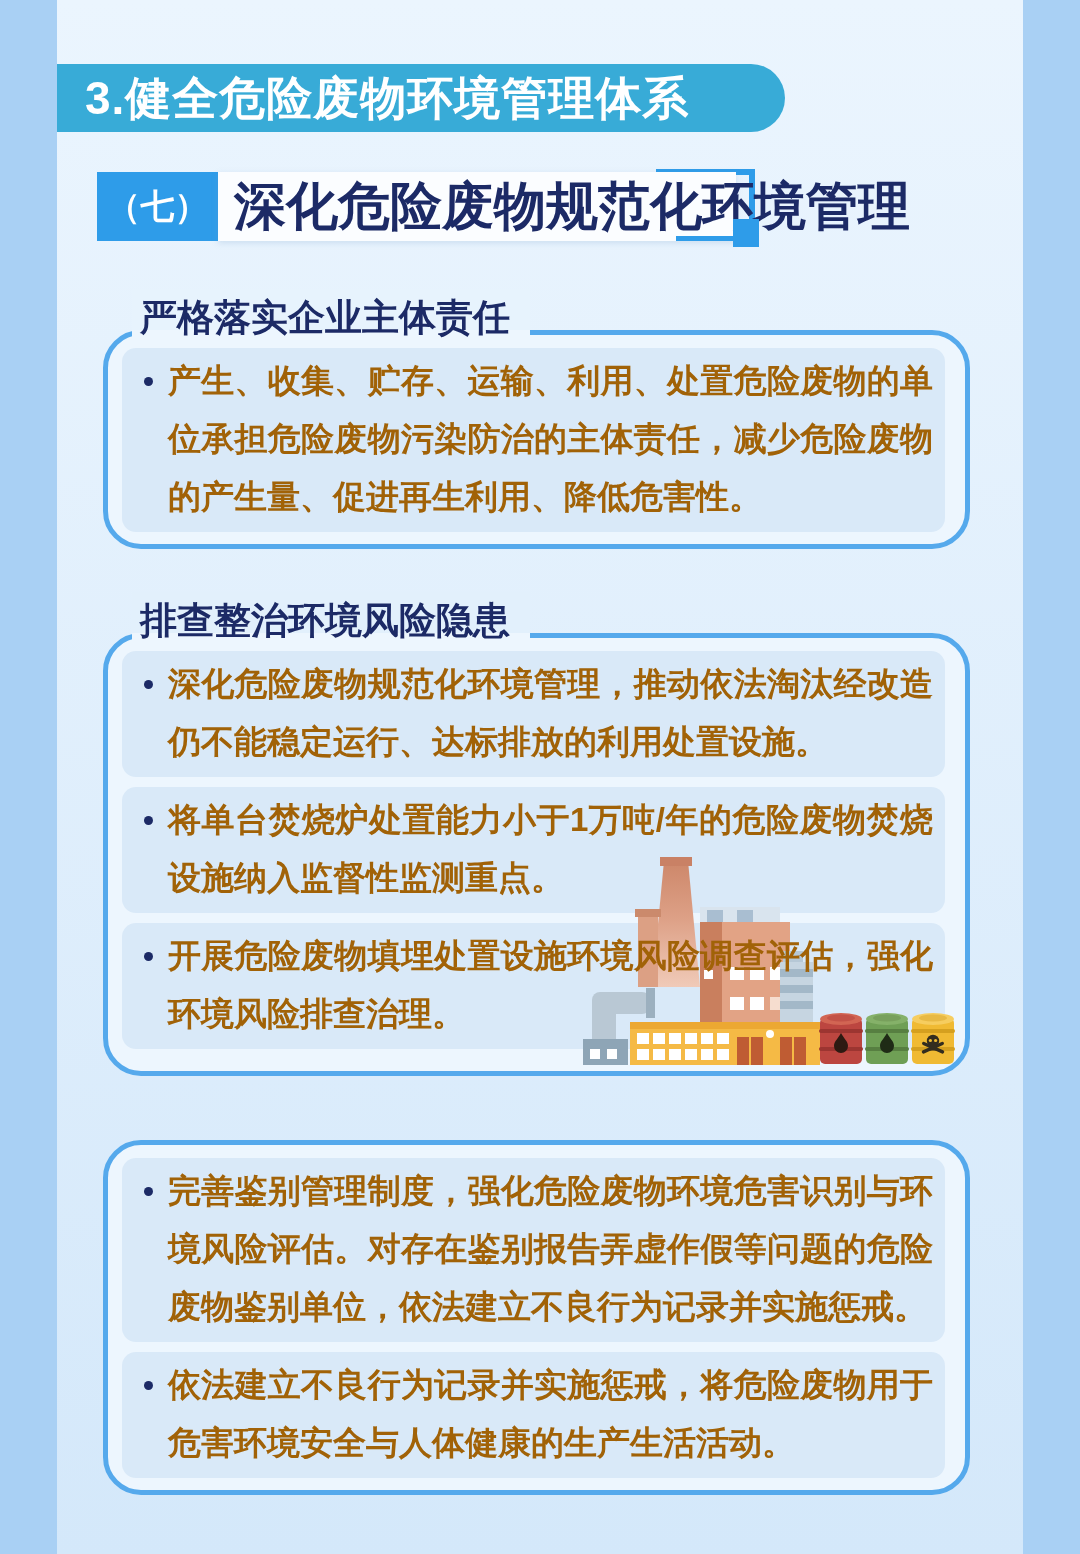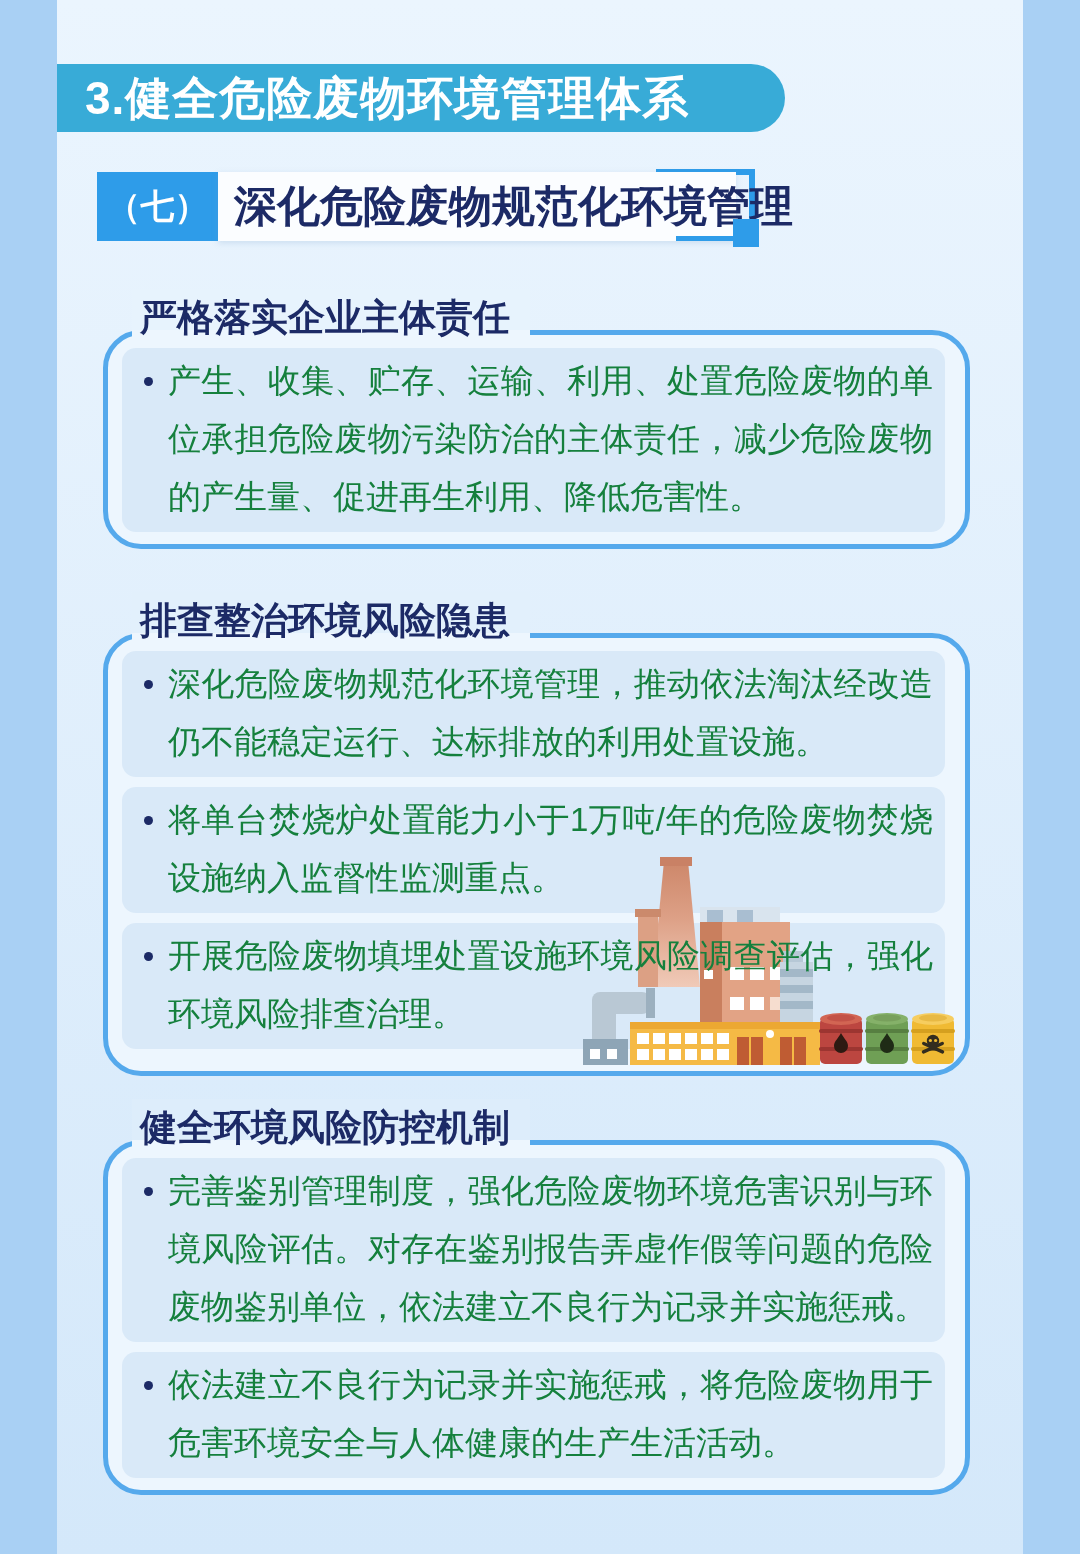--- a/index.html
+++ b/index.html
@@ -15,21 +15,21 @@
   #banner{position:absolute;left:57px;top:64px;width:728px;height:68px;
           background:#38abd7;border-radius:0 34px 34px 0;color:#ffffff;
           font-size:46px;font-weight:700;line-height:68px;padding-left:28px;
           letter-spacing:1px;white-space:nowrap}
 
   
   #sec-num{position:absolute;left:97px;top:172px;width:121px;height:69px;
            background:#2e9ce9;color:#fff;font-size:34px;font-weight:700;
            text-align:center;line-height:69px}
   #sec-title{position:absolute;left:218px;top:172px;width:518px;height:69px;
-             background:#fbfdff;color:#1c2a66;font-size:43px;font-weight:700;
+             background:#fbfdff;color:#1c2a66;font-size:52px;font-weight:700;
              line-height:69px;padding-left:16px;white-space:nowrap;
              box-shadow:0 2px 6px rgba(120,160,200,.25)}
   #bracket{position:absolute;left:656px;top:169px;width:99px;height:72px;
            border-top:6px solid #2e9ce9;border-right:6px solid #2e9ce9}
   #bracket-bottom{position:absolute;left:676px;top:236px;width:64px;height:5px;background:#2e9ce9}
   #bracket-square{position:absolute;left:733px;top:219px;width:26px;height:28px;background:#2e9ce9}
 
   
   .card{position:absolute;left:103px;width:867px;background:#edf6fe;
         border:5px solid #55a9ec;border-radius:38px;padding:13px 20px 12px 14px}
@@ -41,21 +41,21 @@
               white-space:nowrap;
               background:linear-gradient(180deg,var(--pg,#e3f1fc) 0 41px,#edf6fe 41px)}
   #card-1 .card-title{--pg:#e7f3fd}
   #card-2 .card-title{--pg:#e2f0fc}
   #card-3 .card-title{--pg:#ddedfb}
 
   .panel{position:relative;background:#d9e9f8;border-radius:14px;
          padding:4px 12px 6px 14px;margin-bottom:10px}
   .panel:last-child{margin-bottom:0}
   .bullet{position:relative;padding-left:32px;font-size:33px;line-height:58px;
-          color:#15803d;font-weight:400;word-break:break-all;text-align:justify}
+          color:#a16207;font-weight:700;word-break:break-all;text-align:justify}
   .bullet::before{content:"";position:absolute;left:8px;top:25px;width:9px;height:9px;
                   border-radius:50%;background:#1c2a66;z-index:3}
   .bullet span{position:relative;z-index:3}
 
   #factory{position:absolute;right:10px;bottom:6px;z-index:2}
 </style>
 </head>
 <body>
 
 <div id="page">
@@ -175,21 +175,20 @@
           <circle cx="350" cy="184" r="6.2"></circle>
           <rect x="346" y="188" width="8" height="5.5" rx="1.2"></rect>
           <circle cx="347.4" cy="183.5" r="1.6" fill="#f0ba33"></circle>
           <circle cx="352.6" cy="183.5" r="1.6" fill="#f0ba33"></circle>
         </g>
       </g>
     </svg>
   </div>
 
   <div class="card" id="card-3">
-    <div class="card-title">健全环境风险防控机制</div>
     <div class="panel">
       <div class="bullet"><span>完善鉴别管理制度，强化危险废物环境危害识别与环境风险评估。对存在鉴别报告弄虚作假等问题的危险废物鉴别单位，依法建立不良行为记录并实施惩戒。</span></div>
     </div>
     <div class="panel">
       <div class="bullet"><span>依法建立不良行为记录并实施惩戒，将危险废物用于危害环境安全与人体健康的生产生活活动。</span></div>
     </div>
   </div>
 </div>
 
 </body></html>

